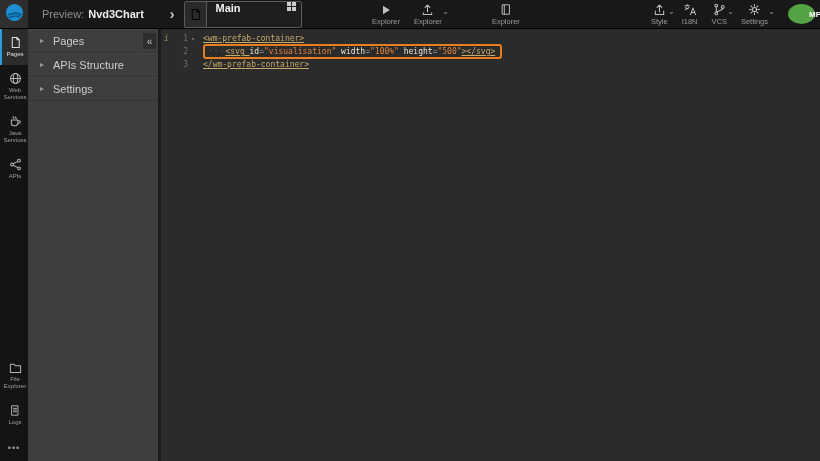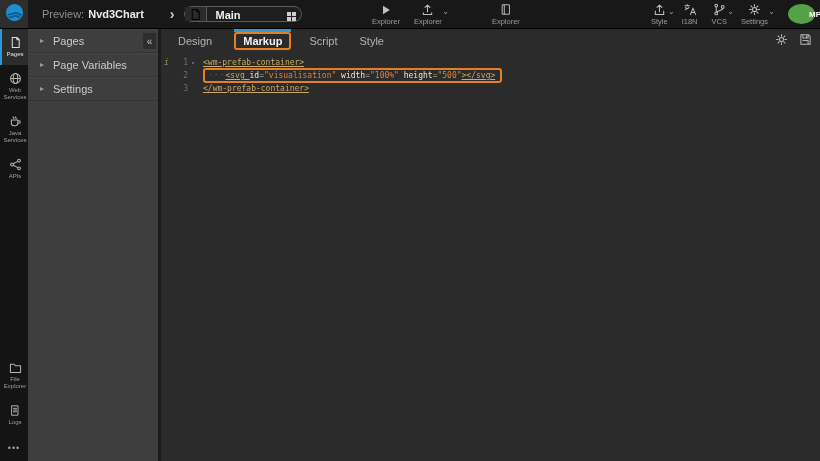--- a/index.html
+++ b/index.html
@@ -6,21 +6,21 @@
   html,body { width:820px; height:461px; overflow:hidden; }
   body { font-family:"Liberation Sans", sans-serif; background:#2b2b2b; }
   .app { width:820px; height:461px; display:flex; flex-direction:column; }
 
   
   .topbar { flex:0 0 28px; background:#181818; display:flex; align-items:center; position:relative; border-bottom:1px solid #000; }
   .logo-tile { width:28px; height:28px; background:#2e2e2e; display:flex; align-items:center; justify-content:center; flex:0 0 28px; }
   .project { margin-left:14px; font-size:11px; color:#8f8f8f; white-space:nowrap; }
   .project .pname { color:#ededed; font-weight:bold; margin-left:4px;margin-top:13px; }
   .nav-chev { color:#c9c9c9; font-size:14px; margin-left:26px; font-weight:bold; }
-  .page-tab { display:flex; align-items:flex-end; height:16px; border:1px solid #5a5a5a; border-radius:8px; margin-left:10px; width:118px; background:#1e1e1e; }
+  .page-tab { display:flex; align-items:flex-start; height:27px; border:1px solid #5a5a5a; border-radius:2px; margin-left:10px; width:118px; background:#1e1e1e; }
   .page-tab .ficon { width:22px; height:100%; border-right:1px solid #5a5a5a; display:flex; align-items:center; justify-content:center; background:#2a2a2a; }
   .page-tab .ptname { font-size:11px; color:#f0f0f0; font-weight:bold; margin-left:8px; flex:1; }
   .grid-ic { margin-right:5px; display:grid; grid-template-columns:4px 4px; grid-gap:1px; }
   .grid-ic i { width:4px; height:4px; background:#cfcfcf; }
 
   .tb-center { position:absolute; left:372px; top:0; height:28px; display:flex; align-items:center; }
   .tb-item { display:flex; flex-direction:column; align-items:center; gap:1px; color:#9c9c9c; font-size:7.5px; position:relative; margin-right:14px; }
   .tb-item .ic { height:13px; display:flex; align-items:flex-end; color:#c0c0c0; }
   .chev-s { position:absolute; right:-7px; top:5px; color:#9c9c9c; font-size:8px; line-height:8px; }
   .tutorials-gap { margin-left:36px; }
@@ -238,49 +238,30 @@
       <div class="rail-dots">•••</div>
     </div>
 
     <div class="panel">
       <div class="panel-row">
         <span class="arr">▸</span>
         <span>Pages</span>
       </div>
       <div class="panel-row">
         <span class="arr">▸</span>
-        <span>Page Variables</span>
+        <span>APIs Structure</span>
       </div>
       <div class="panel-row">
         <span class="arr">▸</span>
         <span>Settings</span>
       </div>
       <div class="collapse-btn">«</div>
     </div>
 
     <div class="editor" style="--orange:#e87e22; --blue:#2d9bd8; --ctag:#c7a96a; --cattr:#eee6d2; --cval:#e2803a;">
-      <div class="tabbar">
-        <span class="tab">Design</span>
-        <span class="tab active">Markup</span>
-        <span class="tab">Script</span>
-        <span class="tab">Style</span>
-        <span class="tabbar-icons">
-          <span>
-            <svg class="i" width="13" height="13" viewBox="0 0 14 14">
-                <circle cx="7" cy="7" r="2.2"></circle>
-                <path d="M7 1.6v1.9 M7 10.5v1.9 M1.6 7h1.9 M10.5 7h1.9 M3.2 3.2l1.3 1.3 M9.5 9.5l1.3 1.3 M10.8 3.2 9.5 4.5 M4.5 9.5 3.2 10.8"></path>
-              </svg>
-          </span>
-          <span>
-            <svg class="i" width="13" height="13" viewBox="0 0 14 14">
-                <path d="M2 2h8.5L12 3.5V12H2z M4.2 2v3.3h5.6V2 M4.2 8h5.6v4H4.2 M8.2 3v1.5"></path>
-              </svg>
-          </span>
-        </span>
-      </div>
 
       <div class="codearea">
         <div class="code-row">
           <div class="gutter">
             <span class="ann">i</span>
             <span class="lnum">1</span>
             <span class="fold">▾</span>
           </div>
           <div class="cline"><span class="tok-tag">&lt;wm-prefab-container&gt;</span></div>
         </div>

